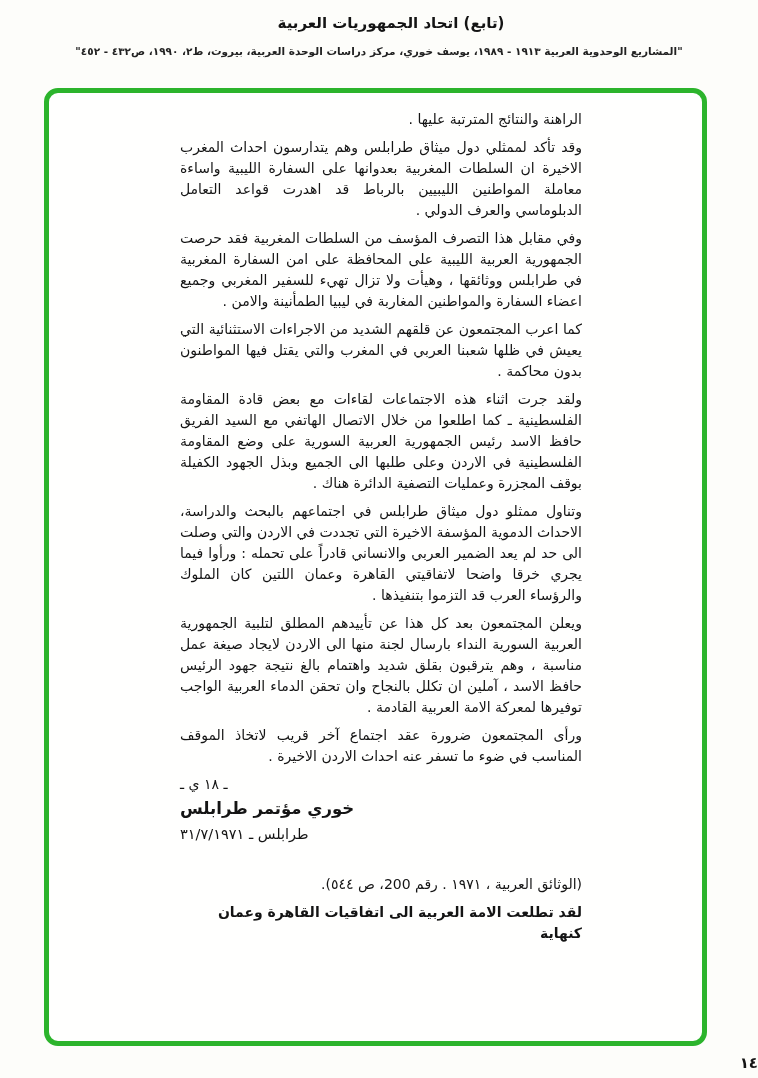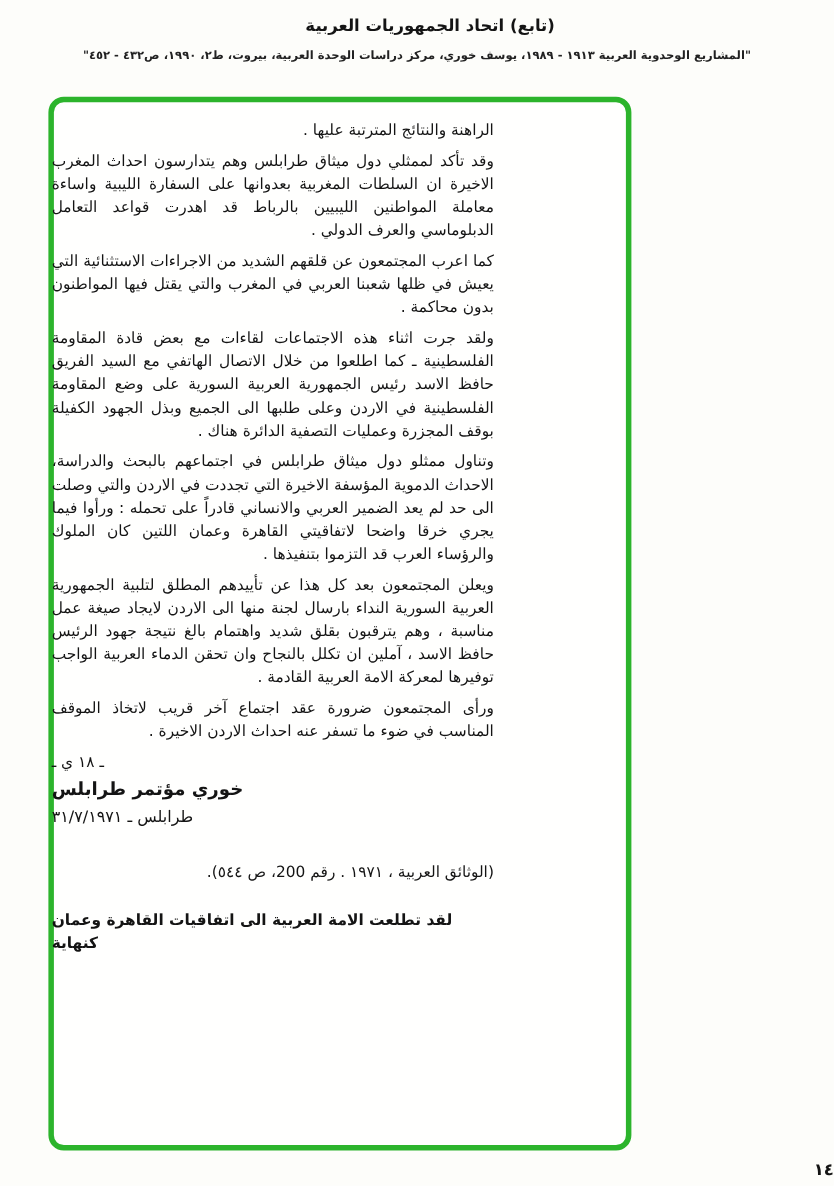--- a/index.html
+++ b/index.html
@@ -16,21 +16,21 @@
     text-align: center; direction: rtl;
     font-weight: bold; font-size: 15px; letter-spacing: 0.5px;
   }
   .header-source {
     position: absolute; top: 45px; left: 0; width: 100%;
     text-align: center; direction: rtl;
     font-weight: bold; font-size: 10.5px; color: #222;
   }
   .frame {
     position: absolute; left: 44px; top: 88px;
-    width: 530px; height: 958px;
+    width: 663px; height: 958px;
     border: 5px solid var(--frame-color, #2cb42c);
     border-radius: 14px;
     background: #fffffe;
   }
   .content {
     position: absolute; top: 16px; right: 120px;
     width: 402px;
     direction: rtl;
     font-size: 14px; line-height: 21px;
   }
@@ -39,23 +39,23 @@
     margin-bottom: 7px;
   }
   .continuation { text-align: right; }
   .center { text-align: left; }
   .separator { margin-top: 4px; font-size: 14px; }
   .doc-title { font-weight: bold; font-size: 16.5px; margin-top: 3px; }
   .doc-subtitle { font-size: 14.5px; margin-top: 5px; }
   .citations { margin-top: 28px; }
   .cite { text-align: right; line-height: 23px; font-size: 14px; }
   .closing {
-    margin-top: 22px;
+    margin-top: 6px;
     font-weight: bold;
-    text-align: left;
+    text-align: right;
   }
   .page-number {
     position: absolute; top: 1054px; left: 0; width: 100%;
     text-align: right; font-size: 15px; font-weight: bold; padding-left: 20px;
   }
 </style>
 </head>
 <body>
 
 <div class="page">
@@ -64,20 +64,21 @@
 
   <div class="header-source">"المشاريع الوحدوية العربية ١٩١٣ - ١٩٨٩، يوسف خوري، مركز دراسات الوحدة العربية، بيروت، ط٢، ١٩٩٠، ص٤٣٢ - ٤٥٢"</div>
 
   <div class="frame">
     <div class="content">
 
       <p class="para continuation">الراهنة والنتائج المترتبة عليها .</p>
 
       <p class="para">وقد تأكد لممثلي دول ميثاق طرابلس وهم يتدارسون احداث المغرب الاخيرة ان السلطات المغربية بعدوانها على السفارة الليبية واساءة معاملة المواطنين الليبيين بالرباط قد اهدرت قواعد التعامل الدبلوماسي والعرف الدولي .</p>
 
+      <p class="para">وفي مقابل هذا التصرف المؤسف من السلطات المغربية فقد حرصت الجمهورية العربية الليبية على المحافظة على امن السفارة المغربية في طرابلس ووثائقها ، وهيأت ولا تزال تهيء للسفير المغربي وجميع اعضاء السفارة والمواطنين المغاربة في ليبيا الطمأنينة والامن .</p>
 
       <p class="para">كما اعرب المجتمعون عن قلقهم الشديد من الاجراءات الاستثنائية التي يعيش في ظلها شعبنا العربي في المغرب والتي يقتل فيها المواطنون بدون محاكمة .</p>
 
       <p class="para">ولقد جرت اثناء هذه الاجتماعات لقاءات مع بعض قادة المقاومة الفلسطينية ـ كما اطلعوا من خلال الاتصال الهاتفي مع السيد الفريق حافظ الاسد رئيس الجمهورية العربية السورية على وضع المقاومة الفلسطينية في الاردن وعلى طلبها الى الجميع وبذل الجهود الكفيلة بوقف المجزرة وعمليات التصفية الدائرة هناك .</p>
 
       <p class="para">وتناول ممثلو دول ميثاق طرابلس في اجتماعهم بالبحث والدراسة، الاحداث الدموية المؤسفة الاخيرة التي تجددت في الاردن والتي وصلت الى حد لم يعد الضمير العربي والانساني قادراً على تحمله : ورأوا فيما يجري خرقا واضحا لاتفاقيتي القاهرة وعمان اللتين كان الملوك والرؤساء العرب قد التزموا بتنفيذها .</p>
 
       <p class="para">ويعلن المجتمعون بعد كل هذا عن تأييدهم المطلق لتلبية الجمهورية العربية السورية النداء بارسال لجنة منها الى الاردن لايجاد صيغة عمل مناسبة ، وهم يترقبون بقلق شديد واهتمام بالغ نتيجة جهود الرئيس حافظ الاسد ، آملين ان تكلل بالنجاح وان تحقن الدماء العربية الواجب توفيرها لمعركة الامة العربية القادمة .</p>
 
       <p class="para">ورأى المجتمعون ضرورة عقد اجتماع آخر قريب لاتخاذ الموقف المناسب في ضوء ما تسفر عنه احداث الاردن الاخيرة .</p>

